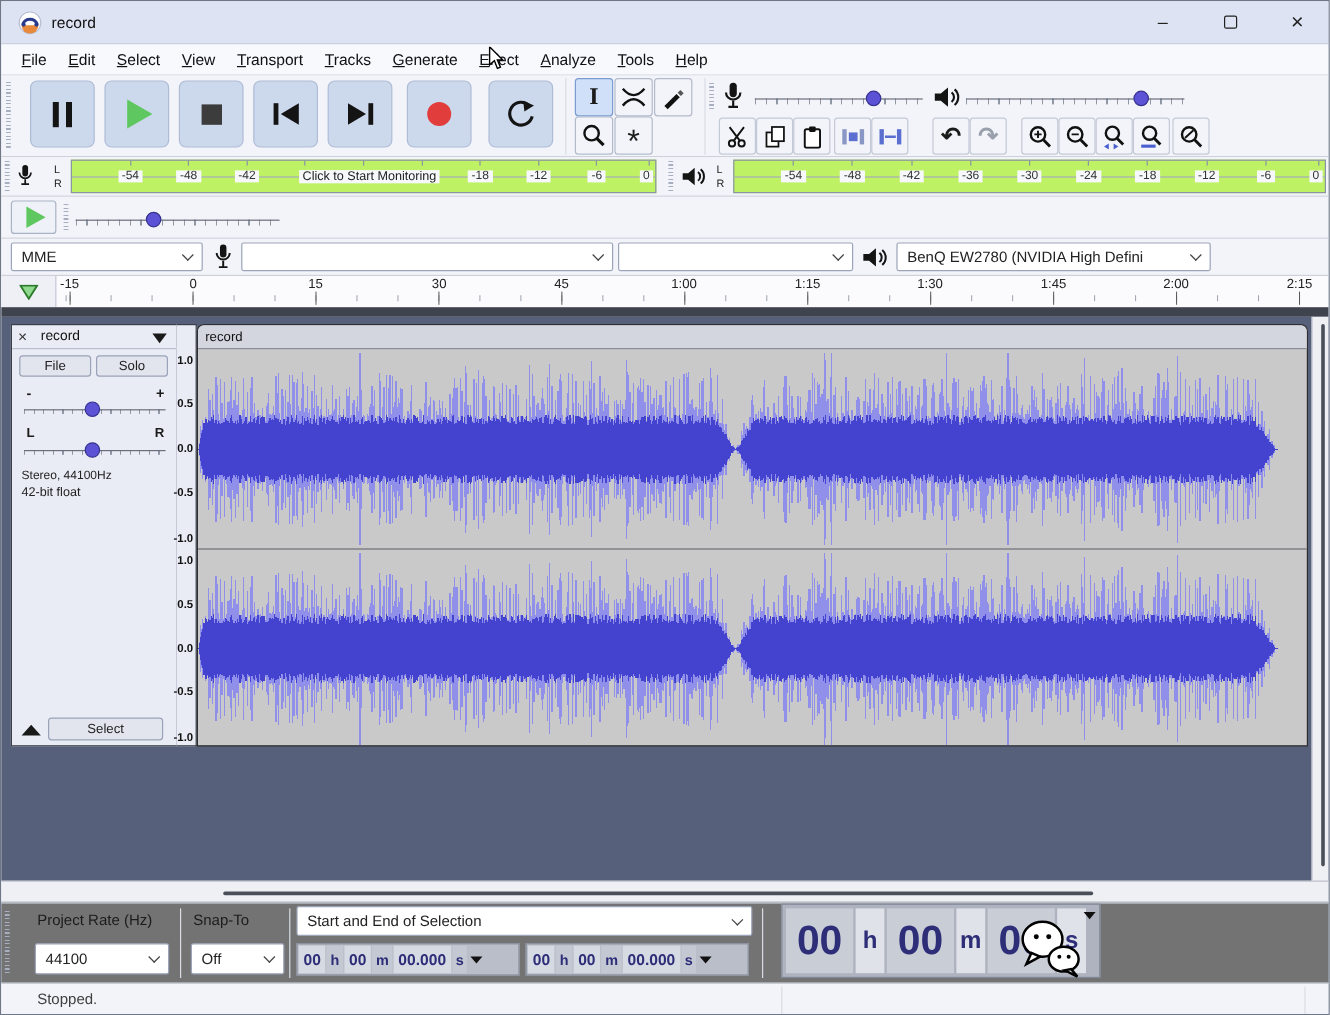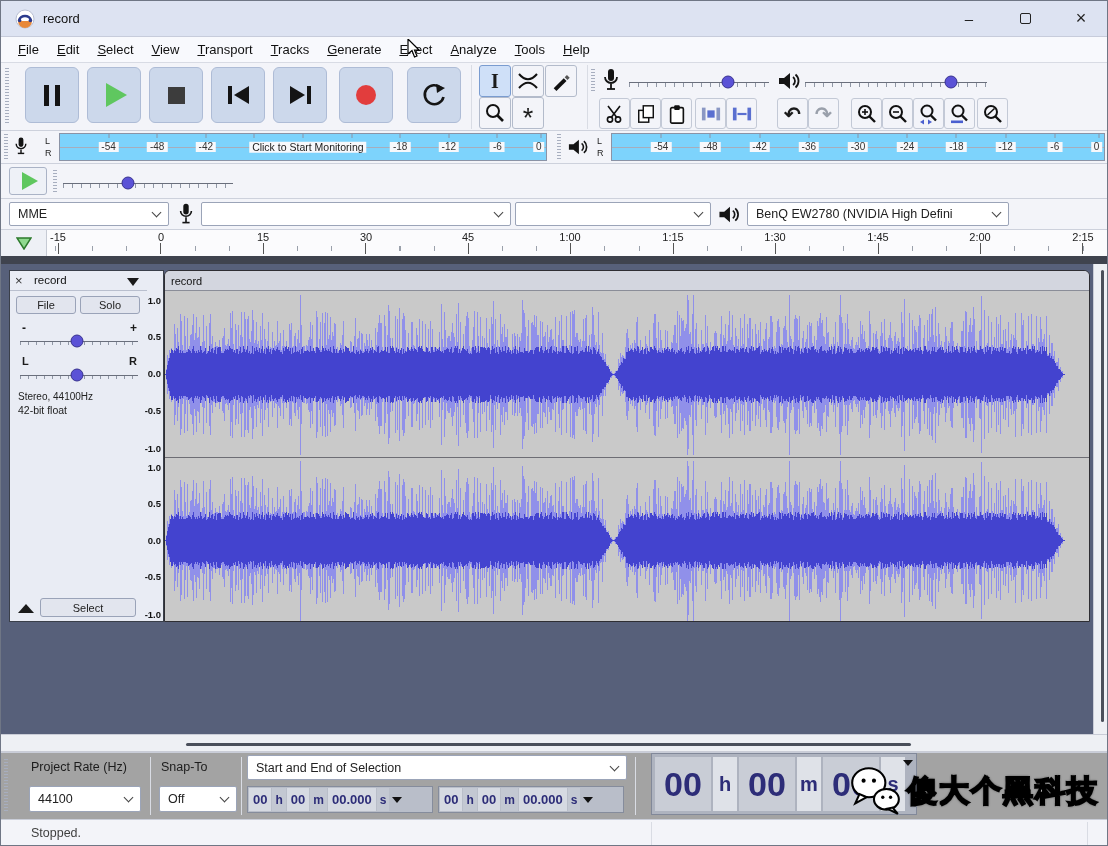--- a/index.html
+++ b/index.html
@@ -20,21 +20,21 @@
   .tb-btn{position:absolute;top:4px;width:54px;height:56px;background:#ccd8eb;border:1px solid #aebcd6;border-radius:6px;display:flex;align-items:center;justify-content:center}
   .sm-btn{position:absolute;width:32px;height:32px;background:#f3f4f9;border:1px solid #b3bbcb;border-radius:3px;display:flex;align-items:center;justify-content:center}
   .sm-btn.sel{background:#cfe0f8;border-color:#7a9cd0}
   .ed-btn{position:absolute;top:35px;width:31px;height:31px;display:flex;align-items:center;justify-content:center;background:#f3f4f9;border:1px solid #c3c9d6;border-radius:3px}
   .slider{position:absolute}
   .slider .line{position:absolute;left:0;right:0;top:58%;height:1px;background:#6a6f7c}
   .slider .ticks{position:absolute;left:0;right:0;top:58%;height:5px;background-image:repeating-linear-gradient(to right,#9097a5 0 1px,transparent 1px 9px)}
   .sthumb{position:absolute;width:13px;height:13px;border-radius:50%;border:1px solid #37318f;top:58%;transform:translate(-50%,-50%)}
   
   #meters{position:absolute;left:0;top:130px;width:1108px;height:33px;background:#f3f4f9;border-bottom:1px solid #cdd1dc}
-  .meter{position:absolute;top:2px;height:28px;background:#7dd3fc;border:1px solid #8b93a6}
+  .meter{position:absolute;top:2px;height:28px;background:#bef264;border:1px solid #8b93a6}
   .meter .mline{position:absolute;left:0;right:0;top:50%;height:1px;background:#a7adbc}
   .mlabel{position:absolute;top:50%;transform:translate(-50%,-50%);font-size:10px;color:#333;background:#f7f8fb;padding:0 3px;line-height:1;white-space:nowrap}
   .mtick{position:absolute;width:1px;height:4px;background:#8b93a6;top:0;transform:translateX(-50%)}
   .lr{position:absolute;font-size:9px;color:#222;line-height:1}
   
   #speedrow{position:absolute;left:0;top:163px;width:1108px;height:35px;background:#f3f4f9;border-bottom:1px solid #cdd1dc}
   #devicerow{position:absolute;left:0;top:198px;width:1108px;height:31px;background:#f3f4f9;border-bottom:1px solid #cdd1dc}
   .combo{position:absolute;background:#fff;border:1px solid #9ba4b8;border-radius:2px;display:flex;align-items:center;padding:0 22px 0 8px;font-size:12.5px;color:#222;white-space:nowrap;overflow:hidden}
   .chev{position:absolute;right:8px;top:50%;width:7px;height:7px;border-right:1.5px solid #444;border-bottom:1.5px solid #444;transform:translateY(-72%) rotate(45deg)}
   
@@ -46,21 +46,21 @@
   .panel-btn{position:absolute;background:#e2e5ee;border:1px solid #9aa3b8;border-radius:3px;font-size:11px;color:#222;display:flex;align-items:center;justify-content:center}
   .pslider{position:absolute;height:20px}
   .pslider .line{position:absolute;left:0;right:0;top:60%;height:1px;background:#6a6f7c}
   .pslider .ticks{position:absolute;left:0;right:0;top:60%;height:4px;background-image:repeating-linear-gradient(to right,#9097a5 0 1px,transparent 1px 8px)}
   .pslider .sthumb{top:60%}
   
   #hscroll{position:absolute;left:0;top:733px;width:1108px;height:18px;background:#eef0f4;border-top:1px solid #c9ccd6;border-bottom:1px solid #c9ccd6}
   #vscroll{position:absolute;left:1092px;top:263px;width:16px;height:470px;background:#eef0f4;border-left:1px solid #c9ccd6}
   .thumbline{position:absolute;background:#4a4f5a;border-radius:2px}
   
-  #seltoolbar{position:absolute;left:0;top:751px;width:1108px;height:67px;background:#a3a3a3;border-top:1px solid #c9cdd8}
+  #seltoolbar{position:absolute;left:0;top:751px;width:1108px;height:67px;background:#737373;border-top:1px solid #c9cdd8}
   .sel-label{position:absolute;font-size:12.5px;color:#1c1c1c;line-height:1}
   .timefield{position:absolute;height:27px;background:#b9bec9;border:1px solid #858c9c;display:flex;align-items:stretch;padding:1px}
   .tseg{display:flex;align-items:center;font-weight:700;color:#2d2d78;margin-right:1px}
   .tseg.num{background:#d6dae2;font-size:13px;padding:0 4px}
   .tseg.unit{background:#c3c8d2;font-size:12px;padding:0 3px}
   .tf-arrow{width:0;height:0;border-left:5px solid transparent;border-right:5px solid transparent;border-top:6px solid #111;align-self:center;margin:0 2px}
   #posbox{position:absolute;left:650px;top:752px;width:266px;height:62px;background:#aeb3bf;border:1px solid #818899;display:flex;align-items:stretch;padding:3px}
   .pseg{display:flex;align-items:center;justify-content:center;font-weight:700;color:#2d2d78;margin-right:2px}
   .pseg.num{background:#c9cdd6;font-size:34px;width:56px}
   .pseg.unit{background:#dfe2e8;font-size:20px;width:24px}
@@ -557,21 +557,20 @@
         <ellipse cx="21" cy="19" rx="16" ry="14"></ellipse>
         <path d="M12 30 L8 39 L19 33 Z"></path>
         <ellipse cx="38" cy="35" rx="12" ry="10"></ellipse>
         <path d="M44 43 L49 49 L39 44 Z"></path>
       </g>
       <circle cx="16" cy="17" r="2" fill="#000"></circle>
         <circle cx="26" cy="17" r="2" fill="#000"></circle>
       <circle cx="34.5" cy="33" r="1.6" fill="#000"></circle>
         <circle cx="42" cy="33" r="1.6" fill="#000"></circle>
     </svg>
-    <span class="wm-text">傻大个黑科技</span>
   </div>
 
   <div id="statusbar">
     <span class="abs" style="left:30px;top:6px;font-size:12.5px;color:#404040">Stopped.</span>
     <span class="vline" style="left:650px;top:2px;height:24px"></span>
     <span class="vline" style="left:1086px;top:2px;height:24px"></span>
   </div>
 
 </div>
 

